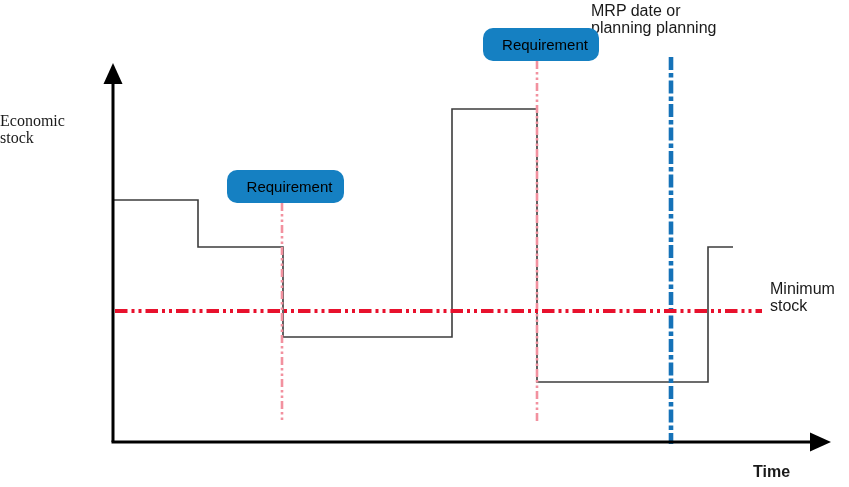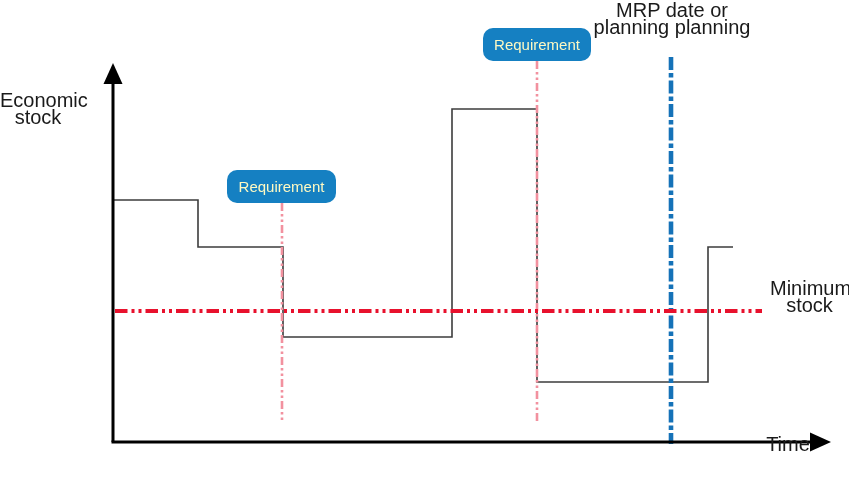--- a/index.html
+++ b/index.html
@@ -8,37 +8,37 @@
     width: 849px;
     height: 487px;
     background: #ffffff;
     font-family: "Liberation Sans", sans-serif;
     overflow: hidden;
   }
   .stage svg { position: absolute; left: 0; top: 0; }
   .lbl {
     position: absolute;
     color: #1a1a1a;
-    font-size: 20px;
+    font-size: 16px;
     line-height: 17px;
-    text-align: center;
     white-space: nowrap;
   }
-  .lbl-economic { left: 0px;  top: 92px; width: 76px;  }
+  .lbl-economic { left: 0px;  top: 112px; width: 76px; font-family: Liberation Serif, serif;  }
   .lbl-mrp      { left: 591px; top: 2px;  width: 162px; }
   .lbl-min      { left: 770px; top: 280px; width: 79px; }
-  .lbl-time     { left: 753px; top: 436px; width: 70px; }
+  .lbl-time     { left: 753px; top: 463px; width: 70px; font-weight: bold; }
   .req-badge {
     position: absolute;
     display: flex;
     align-items: center;
     justify-content: center;
     border-radius: 10px;
-    color: #fef9c3;
+    color: #000000;
     font-size: 15px;
+    padding-left: 8px;
   }
 </style>
 </head>
 <body>
 
 <div class="stage">
 
   <svg width="849" height="487" viewBox="0 0 849 487">
       <polyline points="113,200 198,200 198,247 283,247 283,337 452,337 452,109 537,109 537,382 708,382 708,247 733,247" fill="none" stroke="#3c3c3c" stroke-width="1.6"></polyline>
       <line x1="282" y1="203" x2="282" y2="423" stroke="#f2919f" stroke-width="2.6" stroke-dasharray="8 3 2.5 3 2.5 3"></line>

